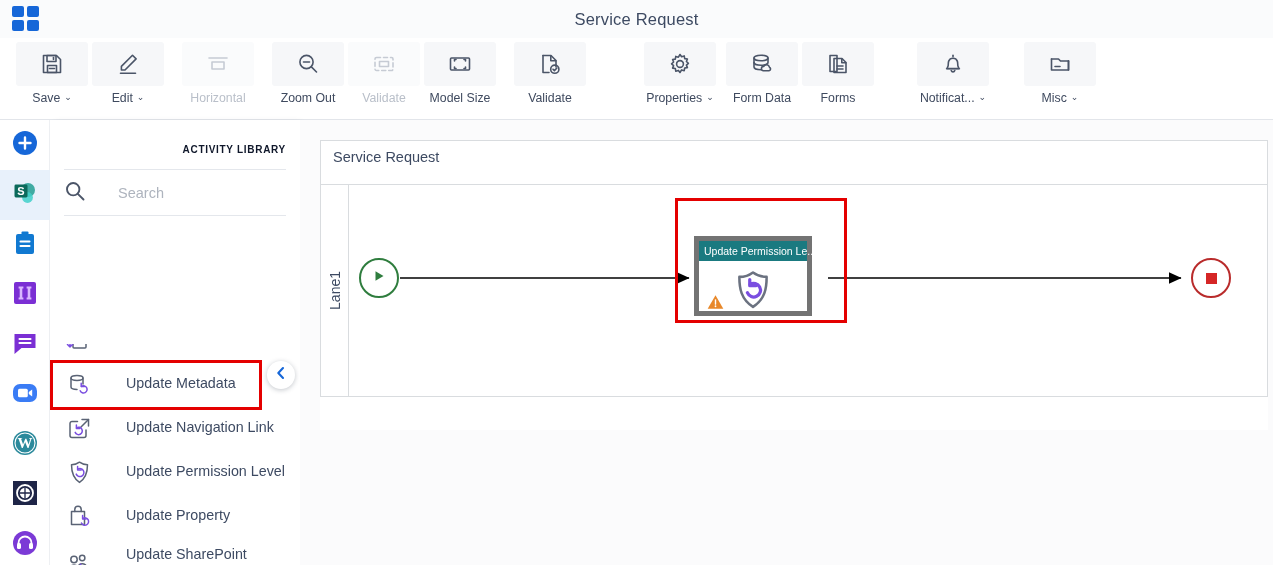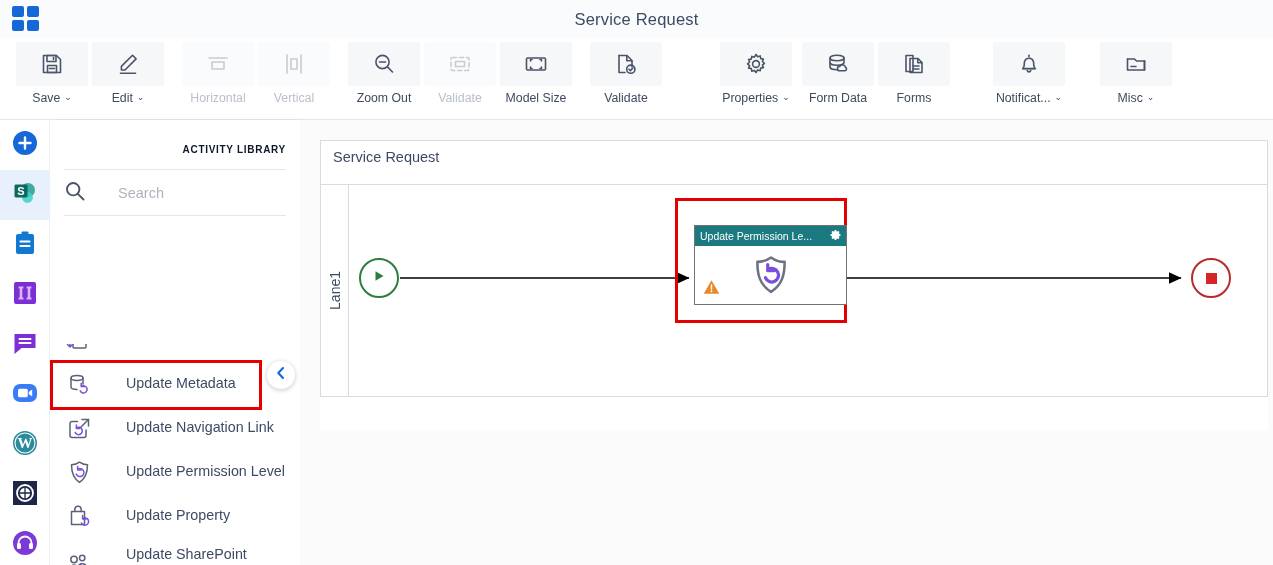--- a/index.html
+++ b/index.html
@@ -153,22 +153,22 @@
     border: 2px solid #b92b2b; border-radius: 50%;
     display: flex; align-items: center; justify-content: center;
   }
   #end-node i { width: 11px; height: 11px; background: #d52626; display: block; }
   #flow-svg { position: absolute; left: 0; top: 0; width: 100%; height: 100%; }
   #task-sel {
     position: absolute; left: 354px; top: 13px; width: 172px; height: 125px;
     border: 3px solid #e40000;
   }
   #task {
-    position: absolute; left: 16px; top: 24px; width: 153px; height: 80px;
-    border: 1px solid #737373; background: #fff;
+    position: absolute; left: 16px; top: 35px; width: 118px; height: 80px;
+    border: 5px solid #737373; background: #fff;
   }
   #task-head {
     height: 20px; background: #1a7a80; color: #fff;
     display: flex; align-items: center; justify-content: space-between;
     padding: 0 4px 0 5px; font-size: 10.5px; white-space: nowrap;
   }
   #task-body { position: relative; height: 59px; }
   #task-warn { position: absolute; left: 8px; bottom: 6px; }
   #task-glyph { position: absolute; left: 0; right: 0; top: 6px;
                 display: flex; justify-content: center; }
@@ -224,30 +224,20 @@
   <div class="rb-btn disabled">
     <div class="ic">
       <svg width="26" height="26" viewBox="0 0 26 26" class="ln">
         <path d="M4 7h18"></path>
           <rect x="7" y="11" width="12" height="7"></rect>
       </svg>
     </div>
     <div class="rb-lbl">Horizontal</div>
   </div>
 
-  <div class="rb-btn disabled">
-    <div class="ic">
-      <svg width="26" height="26" viewBox="0 0 26 26" class="ln">
-        <path d="M6 4v18"></path>
-          <path d="M20 4v18"></path>
-          <rect x="10" y="8" width="6" height="10"></rect>
-      </svg>
-    </div>
-    <div class="rb-lbl">Vertical</div>
-  </div>
 
   <div class="rb-sep"></div>
 
 
   <div class="rb-btn">
     <div class="ic">
       <svg width="26" height="26" viewBox="0 0 26 26" class="ln">
         <circle cx="11.5" cy="11" r="6.6"></circle>
           <path d="M16.4 15.9L21.5 21"></path>
         <path d="M8.5 11h6"></path>

